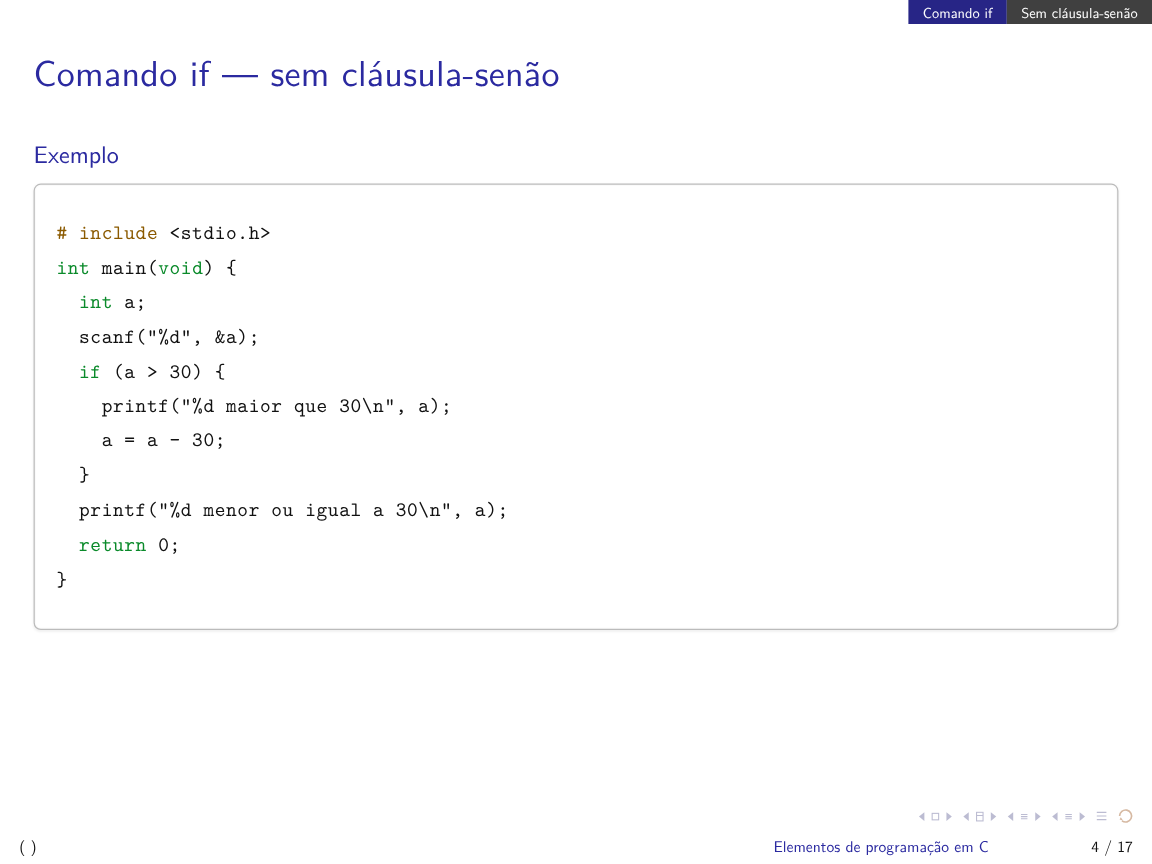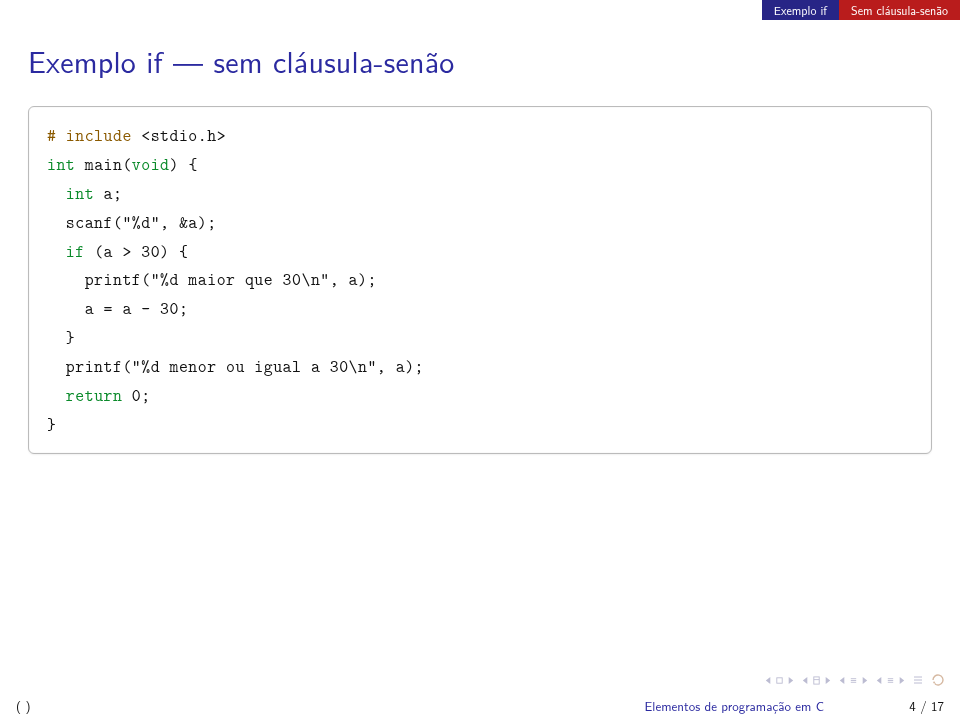--- a/index.html
+++ b/index.html
@@ -16,21 +16,21 @@
     height: 20px;
     font-size: 12px;
   }
   .topbar .spacer { flex: 1; }
   .topbar .tab {
     padding: 2px 12px;
     color: #fff;
     line-height: 16px;
   }
   .tab-active { background: #272586; }
-  .tab-inactive { background: #b91c1c; color: #444; text-align: right; }
+  .tab-inactive { background: #404040; color: #444; text-align: right; }
   .slide-title {
     color: #2b2aa0;
     font-size: 30px;
     font-weight: 300;
     padding: 18px 28px 10px 28px;
     letter-spacing: 0.2px;
   }
   .content { padding: 14px 28px 0 28px; }
   .syntax-box {
     background: #fff7d6;
@@ -46,21 +46,21 @@
   .subhead {
     color: #2b2aa0;
     font-size: 20px;
     font-weight: 400;
     margin: 8px 0 10px 0;
   }
   .code-card {
     background: #fff;
     border: 1px solid #bbb;
     border-radius: 6px;
-    padding: 14px 18px;
+    padding: 26px 18px;
     font-family: "Latin Modern Mono", "Courier New", monospace;
     font-size: 17px;
     line-height: 1.7;
     color: #111;
     box-shadow: 0 1px 2px rgba(0,0,0,.06), inset 0 0 0 1px rgba(0,0,0,.02);
     white-space: pre;
     letter-spacing: 0.5px;
   }
   .kw { color: #0a8a2a; }
   .pp { color: #8b5a00; }
@@ -97,29 +97,30 @@
   .nav-single svg { width: 12px; height: 12px; }
   .nav-single { color: #bcbcd2; display:inline-flex; }
   .red-cycle { color: #d6b9a2; display:inline-flex; }
   .red-cycle svg { width: 16px; height: 16px; }
 </style>
 </head>
 <body>
 
 <div class="topbar">
   <div class="spacer"></div>
-  <div class="tab tab-active">Exemplo if</div>
+  <div class="tab tab-active">Comando if</div>
   <div class="tab tab-inactive">Sem cláusula-senão</div>
 </div>
 
-<h1 class="slide-title">Exemplo if — sem cláusula-senão</h1>
+<h1 class="slide-title">Comando if — sem cláusula-senão</h1>
 
 <div class="content">
 
 
+  <div class="subhead">Exemplo</div>
 
   <div class="code-card"><span class="pp"># include </span><span>&lt;stdio.h&gt;</span>
 <span class="kw">int</span><span> main(</span><span class="kw">void</span><span>) {</span>
 <span>  </span><span class="kw">int</span><span> a;</span>
 <span>  scanf("%d", &amp;a);</span>
 <span>  </span><span class="kw">if</span><span> (a &gt; 30) {</span>
 <span>    printf("%d maior que 30\n", a);</span>
 <span>    a = a - 30;</span>
 <span>  }</span>
 <span>  printf("%d menor ou igual a 30\n", a);</span>

